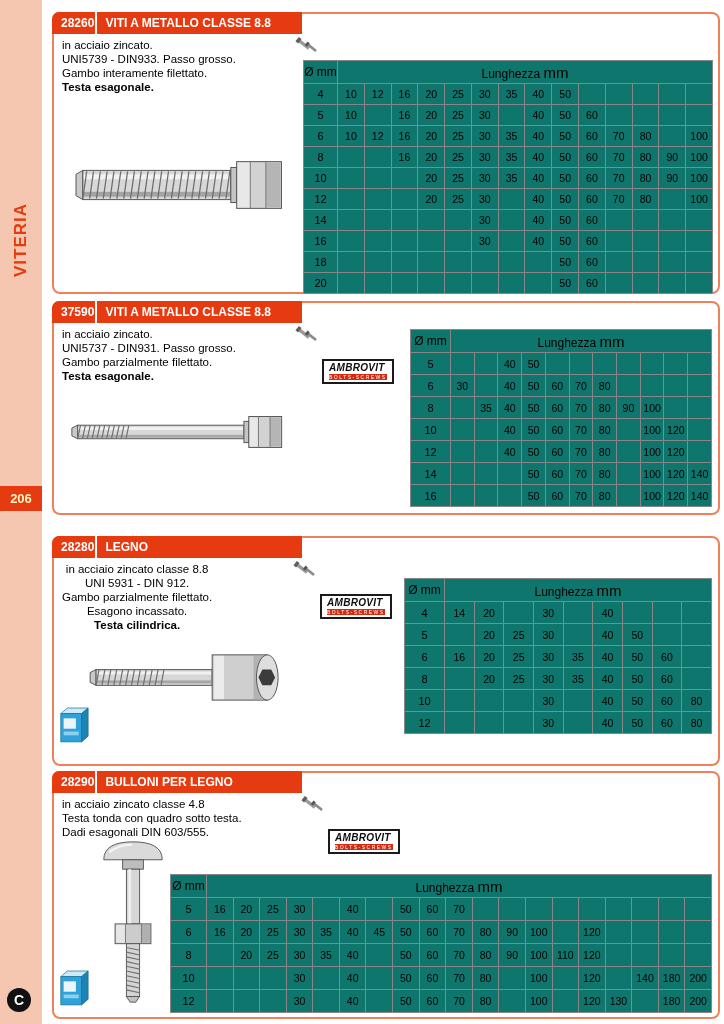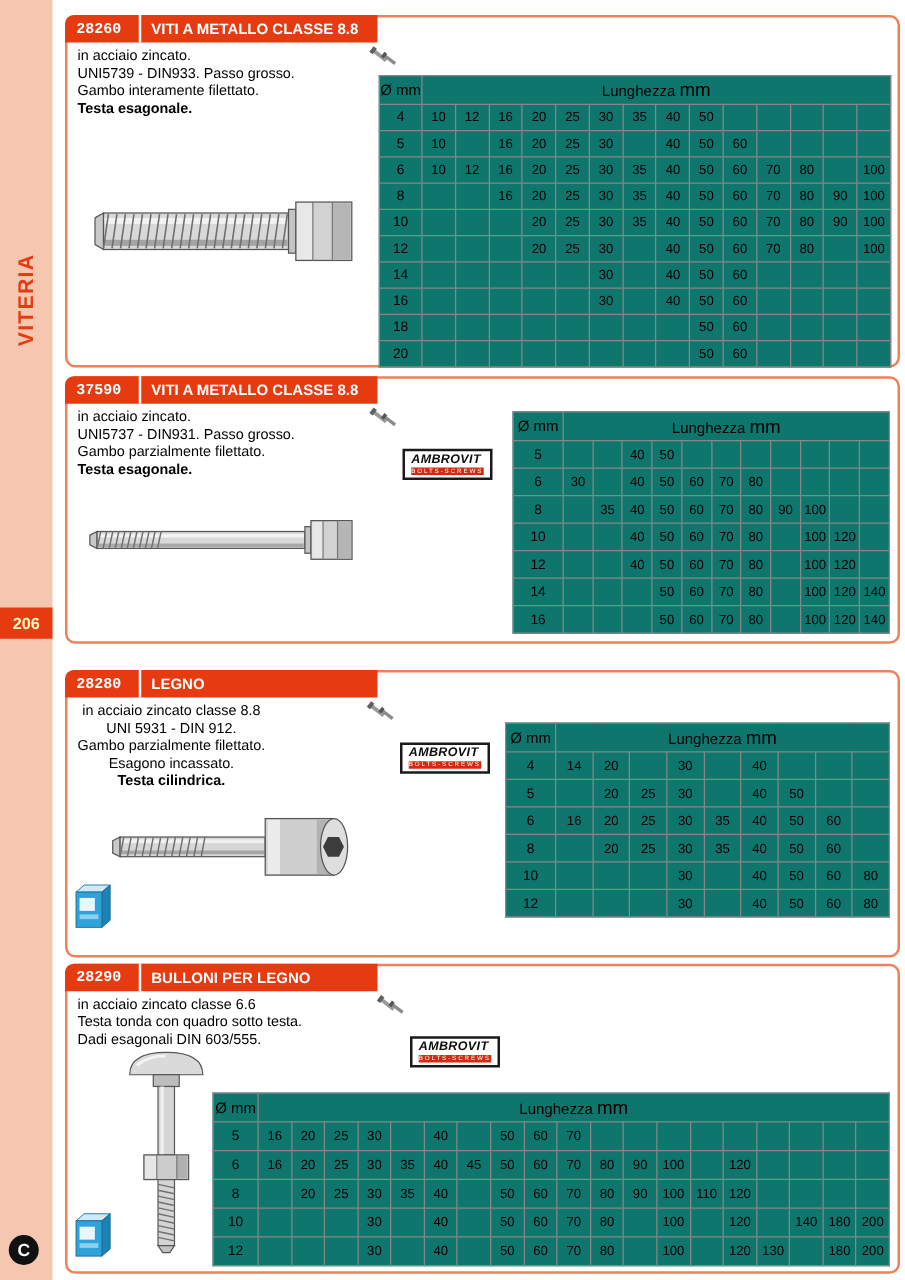--- a/index.html
+++ b/index.html
@@ -4,21 +4,21 @@
 <style>
   html,body{margin:0;padding:0;}
   body{font-family:"Liberation Sans",sans-serif;background:#ffffff;}
   .page{position:relative;width:724px;height:1024px;background:#fff;overflow:hidden;}
   .sidebar{position:absolute;left:0;top:0;width:42px;height:1024px;background:#f6c7b0;}
   .vert{position:absolute;left:21px;top:240px;transform:translate(-50%,-50%) rotate(-90deg);color:#e63b11;font-weight:bold;font-size:17px;letter-spacing:1px;white-space:nowrap;}
   .pnum{position:absolute;left:0;top:486px;width:42px;height:25px;background:#e63b11;color:#fef9c3;font-weight:bold;font-size:13px;display:flex;align-items:center;justify-content:center;}
   .clogo{position:absolute;left:7px;top:988px;width:24px;height:24px;border-radius:50%;background:#111;color:#fff;font-weight:bold;font-size:14px;display:flex;align-items:center;justify-content:center;}
   .box{position:absolute;left:52px;width:664px;background:#fff;border:2px solid #ef8059;border-radius:8px;}
   .hdr{position:absolute;top:-2px;left:-2px;width:250px;height:22px;background:#e63b11;border-radius:7px 0 0 0;display:flex;align-items:center;color:#fff;font-weight:bold;font-size:12px;}
-  .hdr .code{padding:0 14px 0 9px;font-family:Liberation Mono, monospace;}
+  .hdr .code{padding:0 1px 0 9px;}
   .hdr .vbar{width:2px;align-self:stretch;background:#fff;}
   .hdr .ttl{padding:0 8px;white-space:nowrap;}
   .desc{position:absolute;font-size:11.5px;line-height:14px;color:#000;}
   .desc .b{font-weight:bold;}
   .brand{position:absolute;display:flex;align-items:flex-start;gap:2px;}
   .brand-box{border:2px solid #1a1a1a;background:#fff;padding:1px 5px 2px;margin-top:34px;}
   .brand-name{font-weight:bold;font-style:italic;font-size:10px;letter-spacing:0.3px;line-height:11px;color:#0d0d0d;}
   .brand-tag{margin-top:1px;background:#d42b10;color:#fff;font-size:5px;line-height:6px;text-align:center;letter-spacing:1.5px;}
   .art{position:absolute;}
   table.size{position:absolute;border-collapse:collapse;table-layout:fixed;background:#0f766e;}
@@ -586,21 +586,21 @@
       </table>
   </section>
 
   <section class="box" style="top:771px;height:244px;">
     <div class="hdr">
       <span class="code">28290</span>
       <span class="vbar"></span>
       <span class="ttl">BULLONI PER LEGNO</span>
     </div>
     <div class="desc" style="left:8px;top:24px;">
-      <div>in acciaio zincato classe 6.6</div>
+      <div>in acciaio zincato classe 4.8</div>
       <div>Testa tonda con quadro sotto testa.</div>
       <div>Dadi esagonali  DIN 603/555.</div>
     </div>
     <div class="brand" style="left:246px;top:22px;">
       <svg viewBox="0 0 26 18" width="26" height="18">
         <g transform="rotate(38 10 9)">
             <rect x="3" y="7" width="13" height="3.2" fill="#9a9a9a"></rect>
             <rect x="1" y="5.8" width="3.4" height="5.6" fill="#606060"></rect>
           </g>
         <g transform="rotate(38 18 12)">

